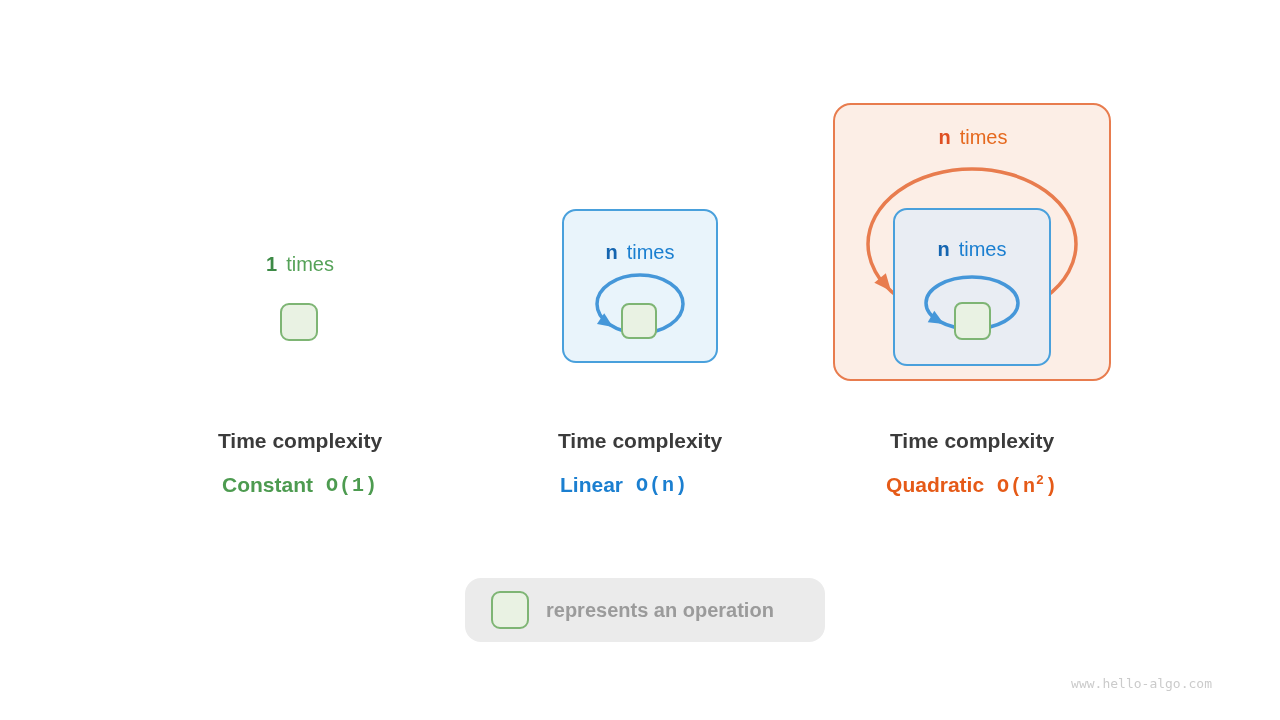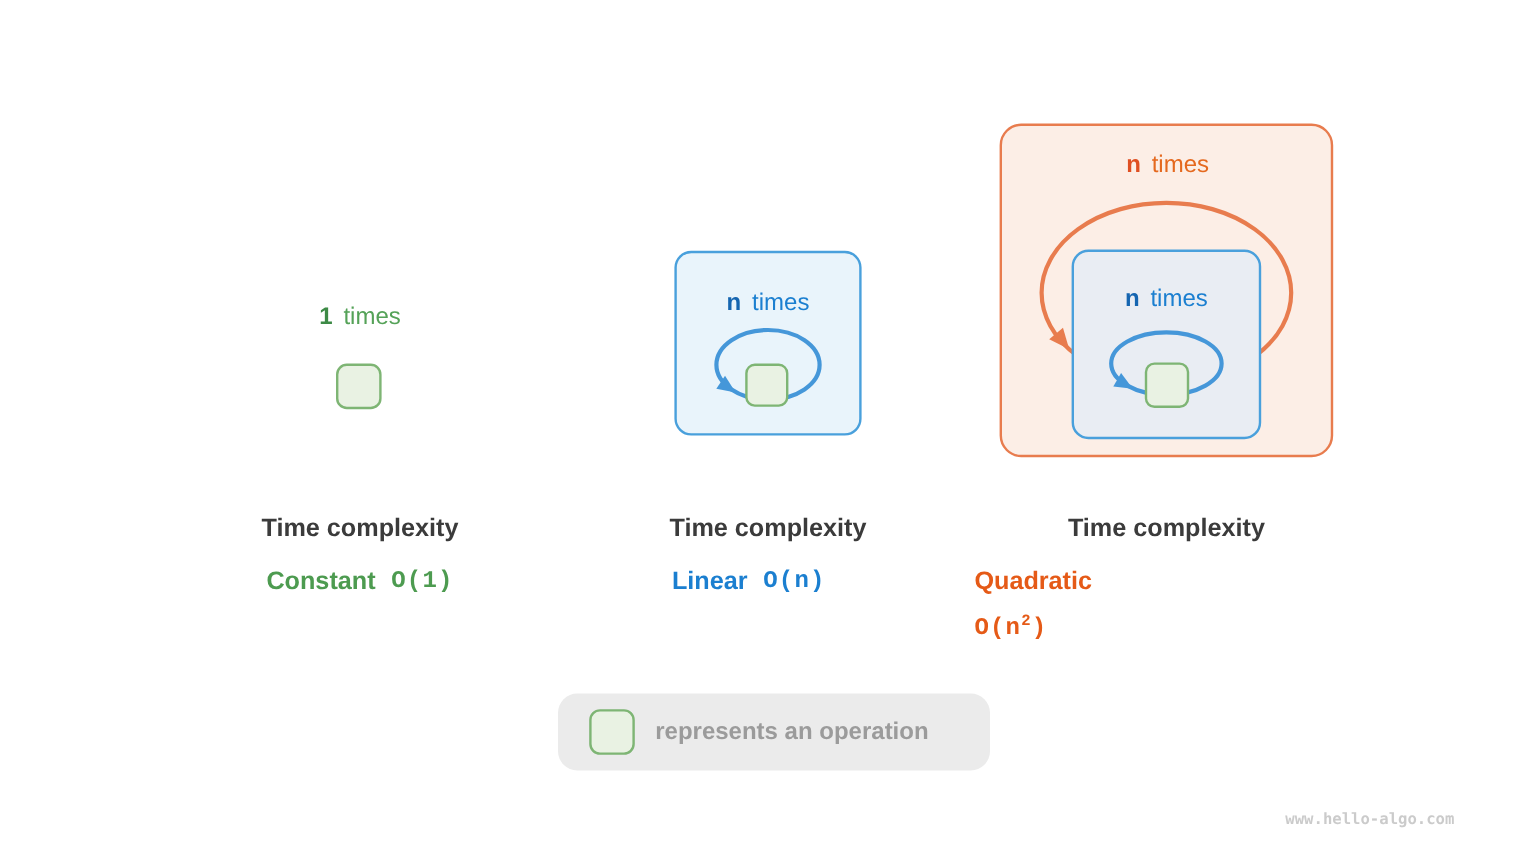--- a/index.html
+++ b/index.html
@@ -66,34 +66,34 @@
     font-size: 21px;
     font-weight: 700;
     color: var(--title-text);
   }
   .complexity {
     position: absolute;
     top: 473px;
     width: 320px;
     display: flex;
     justify-content: center;
-    align-items: flex-start;
+    align-items: center;
     gap: 13px;
     font-size: 21px;
     font-weight: 700;
   }
   .complexity .big-o {
     font-family: Liberation Mono, monospace;
     font-size: 20px;
     letter-spacing: 1px;
   }
   .complexity .big-o sup { font-size: 13px; }
   .complexity.green  { color: var(--green-text-label);  }
   .complexity.blue   { color: var(--blue-text);   }
-  .complexity.orange { color: var(--orange-label-text); flex-direction: column; }
+  .complexity.orange { color: var(--orange-label-text); }
 
   .legend {
     position: absolute;
     left: 465px;
     top: 578px;
     width: 360px;
     height: 64px;
     box-sizing: border-box;
     background: var(--legend-bg);
     border-radius: 16px;
@@ -117,21 +117,20 @@
     color: var(--legend-text);
   }
 
   .watermark {
     position: absolute;
     right: 68px;
     top: 676px;
     font-family: "DejaVu Sans Mono", monospace;
     font-size: 13px;
     color: var(--watermark-text);
-    font-weight: bold;
   }
 </style>
 </head>
 <body>
 
 <div class="stage">
 
   <div class="panel linear" style="left:562px; top:209px; width:156px; height:154px;"></div>
 
   <div class="panel quad-outer" style="left:833px; top:103px; width:278px; height:278px;"></div>

